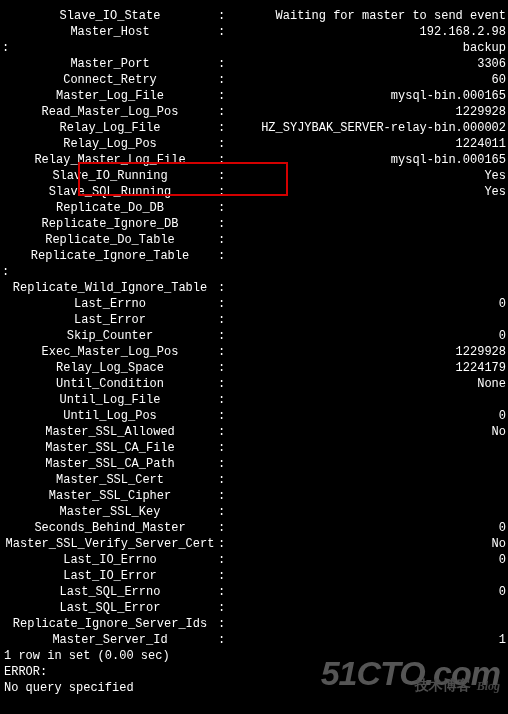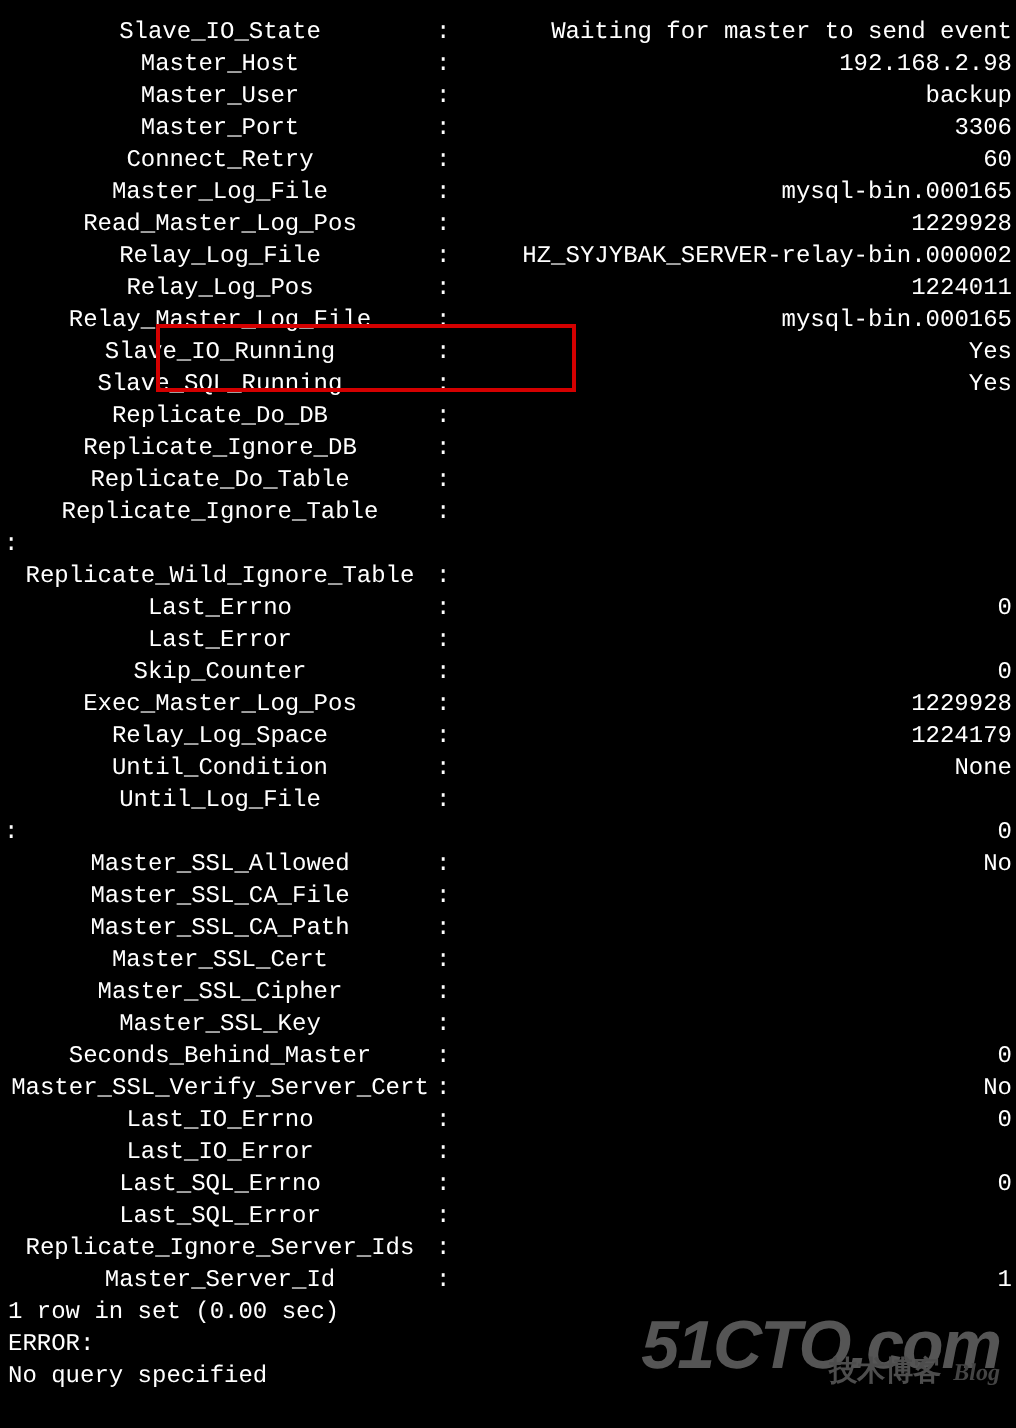--- a/index.html
+++ b/index.html
@@ -80,21 +80,21 @@
       color: #888;
       margin-left: 6px;
     }
   </style>
 </head>
 <body>
 
 <div id="rows-container">
     <div class="row"><span class="label">Slave_IO_State</span><span class="colon">:</span><span class="value">Waiting for master to send event</span></div>
     <div class="row"><span class="label">Master_Host</span><span class="colon">:</span><span class="value">192.168.2.98</span></div>
-    <div class="row"><span class="label">Master_User</span><span class="colon">:</span><span class="value">backup</span></div>
+    <div class="row"><span class="colon">:</span><span class="value">backup</span></div>
     <div class="row"><span class="label">Master_Port</span><span class="colon">:</span><span class="value">3306</span></div>
     <div class="row"><span class="label">Connect_Retry</span><span class="colon">:</span><span class="value">60</span></div>
     <div class="row"><span class="label">Master_Log_File</span><span class="colon">:</span><span class="value">mysql-bin.000165</span></div>
     <div class="row"><span class="label">Read_Master_Log_Pos</span><span class="colon">:</span><span class="value">1229928</span></div>
     <div class="row"><span class="label">Relay_Log_File</span><span class="colon">:</span><span class="value">HZ_SYJYBAK_SERVER-relay-bin.000002</span></div>
     <div class="row"><span class="label">Relay_Log_Pos</span><span class="colon">:</span><span class="value">1224011</span></div>
     <div class="row"><span class="label">Relay_Master_Log_File</span><span class="colon">:</span><span class="value">mysql-bin.000165</span></div>
     <div class="row"><span class="label">Slave_IO_Running</span><span class="colon">:</span><span class="value">Yes</span></div>
     <div class="row"><span class="label">Slave_SQL_Running</span><span class="colon">:</span><span class="value">Yes</span></div>
     <div class="row"><span class="label">Replicate_Do_DB</span><span class="colon">:</span><span class="value"></span></div>
@@ -103,21 +103,21 @@
     <div class="row"><span class="label">Replicate_Ignore_Table</span><span class="colon">:</span><span class="value"></span></div>
     <div class="row"><span class="colon">:</span><span class="value"></span></div>
     <div class="row"><span class="label">Replicate_Wild_Ignore_Table</span><span class="colon">:</span><span class="value"></span></div>
     <div class="row"><span class="label">Last_Errno</span><span class="colon">:</span><span class="value">0</span></div>
     <div class="row"><span class="label">Last_Error</span><span class="colon">:</span><span class="value"></span></div>
     <div class="row"><span class="label">Skip_Counter</span><span class="colon">:</span><span class="value">0</span></div>
     <div class="row"><span class="label">Exec_Master_Log_Pos</span><span class="colon">:</span><span class="value">1229928</span></div>
     <div class="row"><span class="label">Relay_Log_Space</span><span class="colon">:</span><span class="value">1224179</span></div>
     <div class="row"><span class="label">Until_Condition</span><span class="colon">:</span><span class="value">None</span></div>
     <div class="row"><span class="label">Until_Log_File</span><span class="colon">:</span><span class="value"></span></div>
-    <div class="row"><span class="colon">:</span><span class="value">0</span></div>
+    <div class="row"><span class="label">Until_Log_Pos</span><span class="colon">:</span><span class="value">0</span></div>
     <div class="row"><span class="label">Master_SSL_Allowed</span><span class="colon">:</span><span class="value">No</span></div>
     <div class="row"><span class="label">Master_SSL_CA_File</span><span class="colon">:</span><span class="value"></span></div>
     <div class="row"><span class="label">Master_SSL_CA_Path</span><span class="colon">:</span><span class="value"></span></div>
     <div class="row"><span class="label">Master_SSL_Cert</span><span class="colon">:</span><span class="value"></span></div>
     <div class="row"><span class="label">Master_SSL_Cipher</span><span class="colon">:</span><span class="value"></span></div>
     <div class="row"><span class="label">Master_SSL_Key</span><span class="colon">:</span><span class="value"></span></div>
     <div class="row"><span class="label">Seconds_Behind_Master</span><span class="colon">:</span><span class="value">0</span></div>
     <div class="row"><span class="label">Master_SSL_Verify_Server_Cert</span><span class="colon">:</span><span class="value">No</span></div>
     <div class="row"><span class="label">Last_IO_Errno</span><span class="colon">:</span><span class="value">0</span></div>
     <div class="row"><span class="label">Last_IO_Error</span><span class="colon">:</span><span class="value"></span></div>

